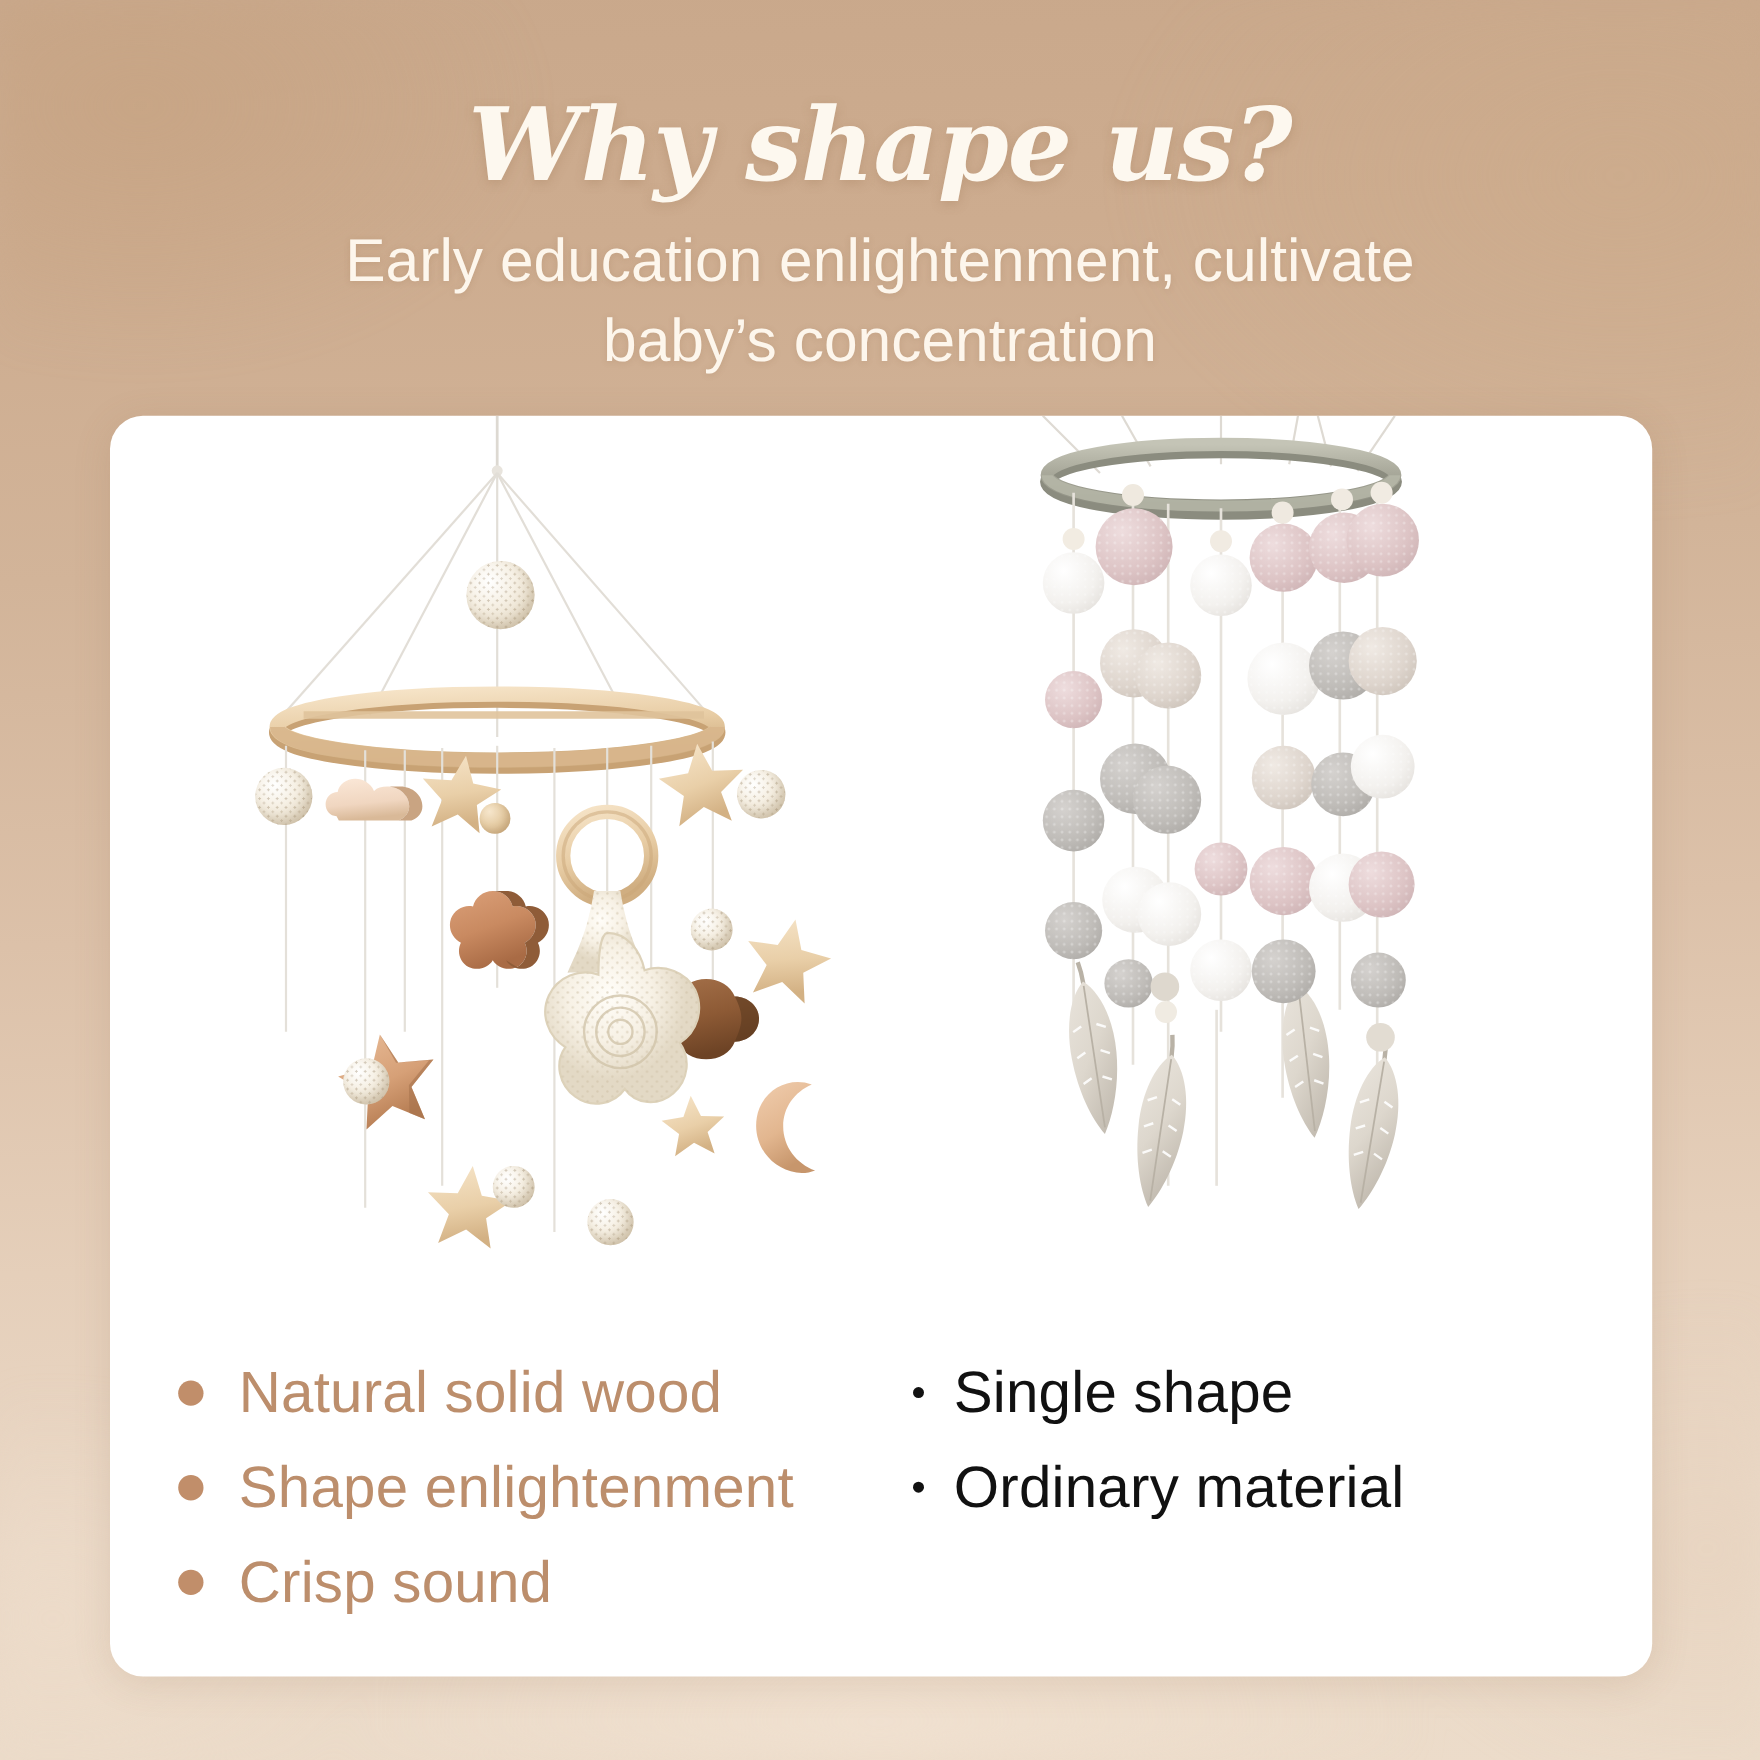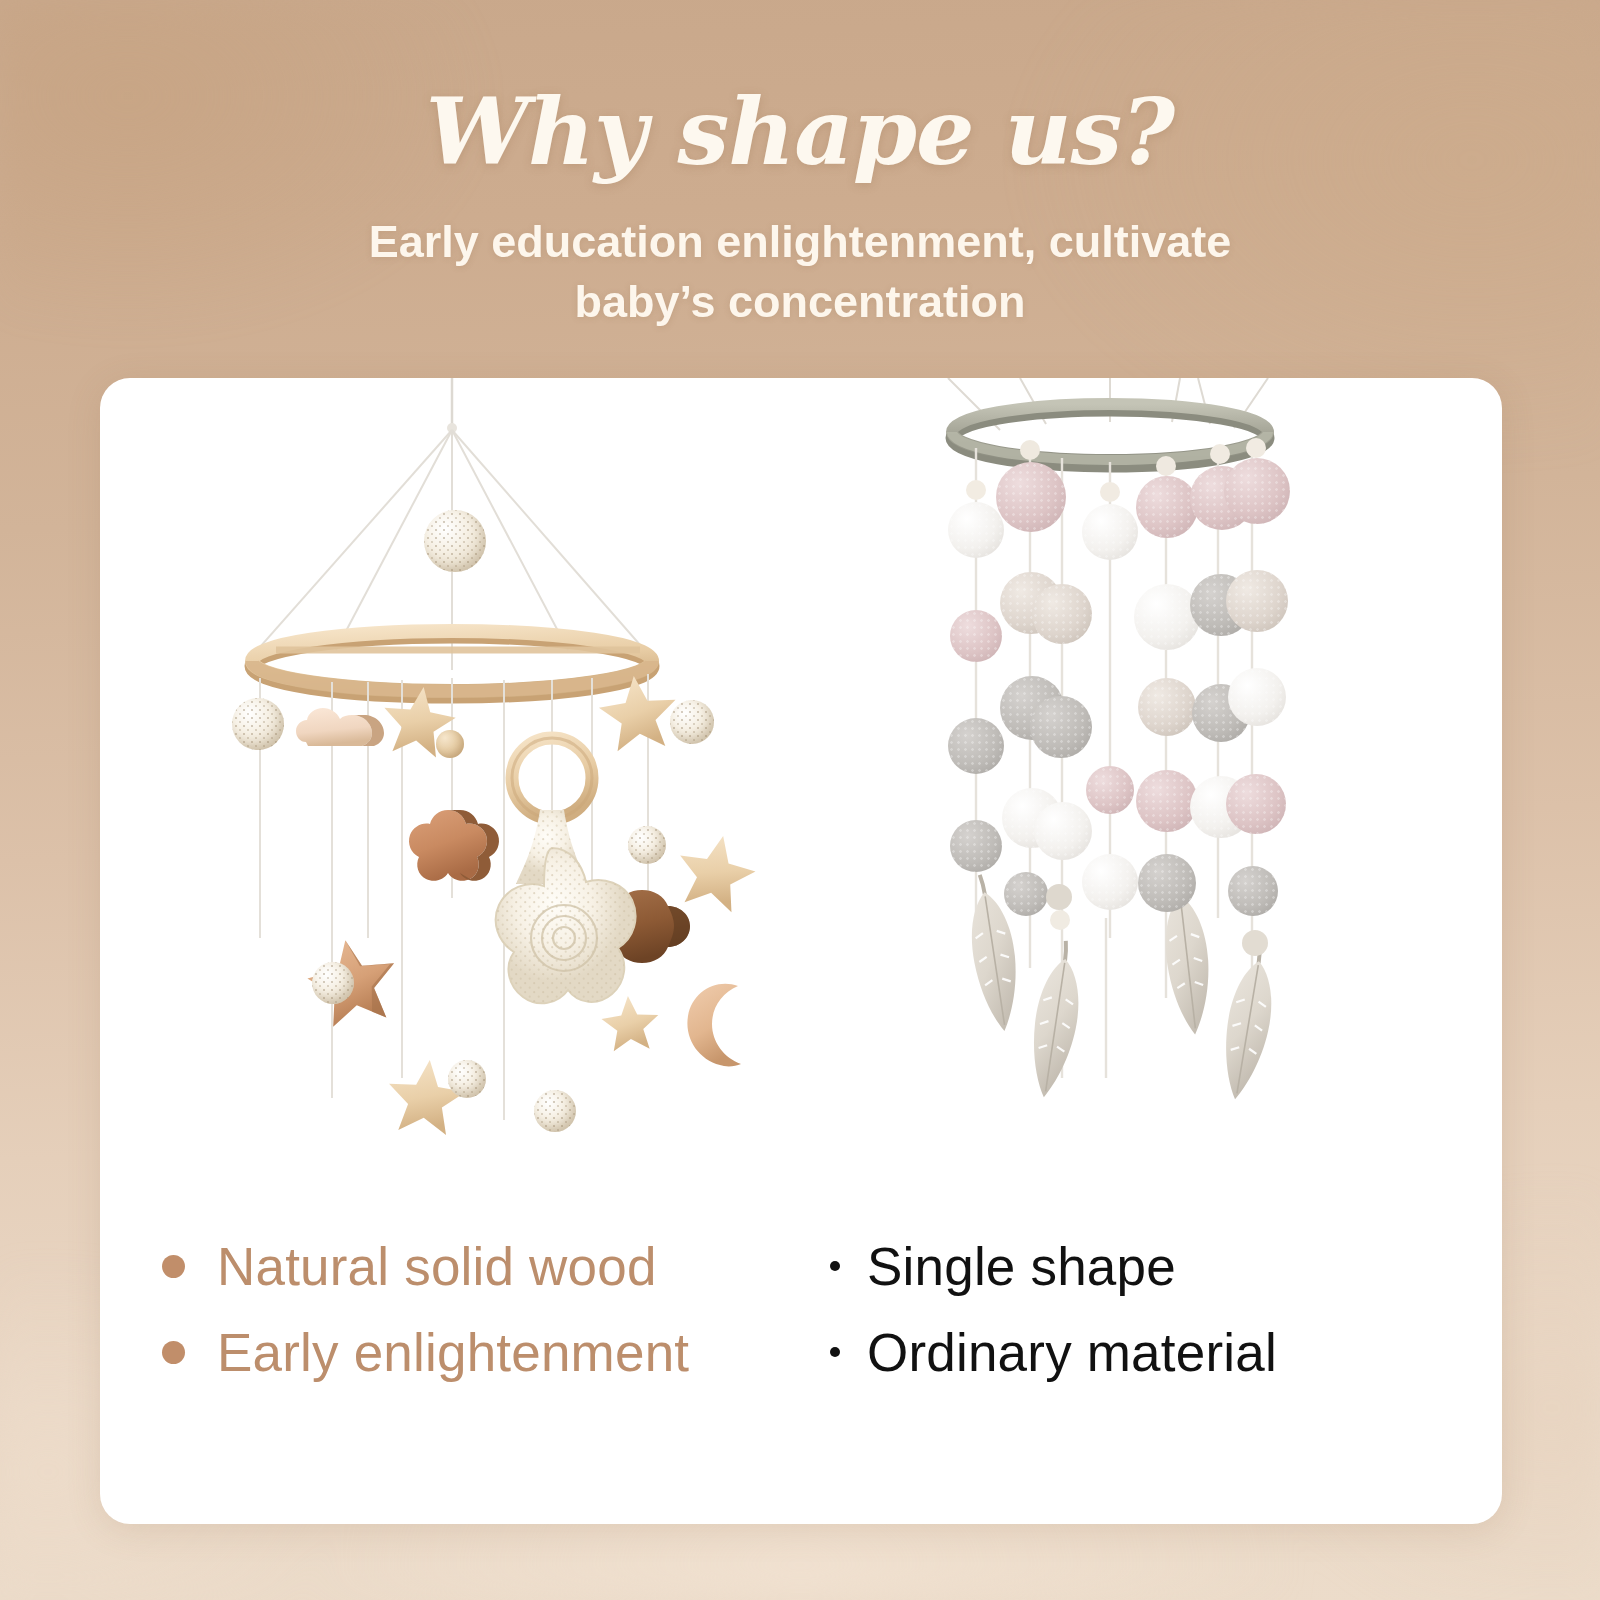--- a/index.html
+++ b/index.html
@@ -48,25 +48,25 @@
     font-family: "DejaVu Serif", "Liberation Serif", serif;
     font-style: italic;
     font-weight: 700;
     font-size: 92px;
     letter-spacing: -1px;
     color: #fdf8ef;
     text-shadow: 0 2px 10px rgba(150,110,75,0.28);
     line-height: 1.0;
   }
   .subtitle {
-    margin: 12px;
+    margin: 0;
     padding-top: 22px;
     font-family: "Liberation Sans", sans-serif;
-    font-weight: 700;
-    font-size: 45px;
+    font-weight: 400;
+    font-size: 55px;
     line-height: 1.33;
     color: #fdf6ec;
     text-shadow: 0 1px 6px rgba(150,110,75,0.22);
   }
 
   
   .card {
     position: absolute;
     left: 100px;
     top: 378px;
@@ -533,21 +533,25 @@
 
   <div class="lists">
 
     <div class="col-left">
       <div class="li">
         <span class="dot-lg"></span>
         <span class="txt-left">Natural solid wood</span>
       </div>
       <div class="li">
         <span class="dot-lg"></span>
-        <span class="txt-left">Early enlightenment</span>
+        <span class="txt-left">Shape enlightenment</span>
+      </div>
+      <div class="li">
+        <span class="dot-lg"></span>
+        <span class="txt-left">Crisp sound</span>
       </div>
     </div>
 
     <div class="col-right">
       <div class="li">
         <span class="dot-sm"></span>
         <span class="txt-right">Single shape</span>
       </div>
       <div class="li">
         <span class="dot-sm"></span>

